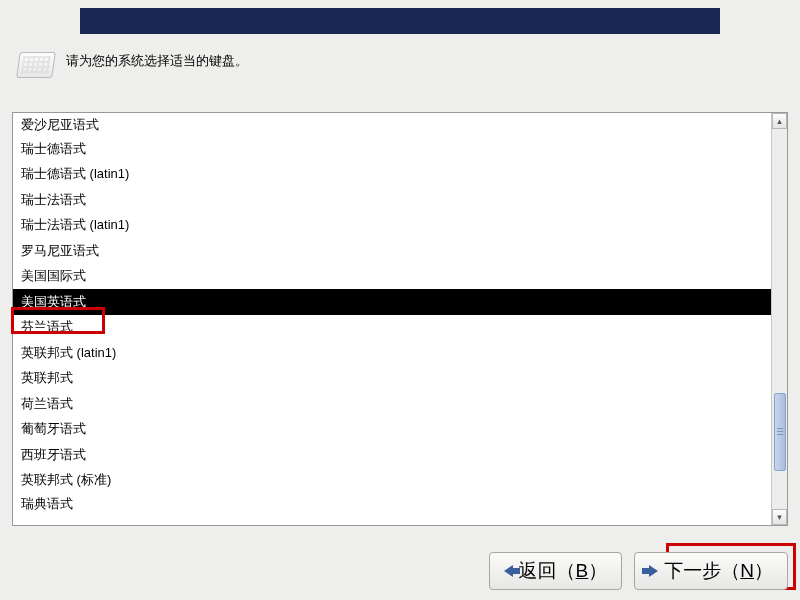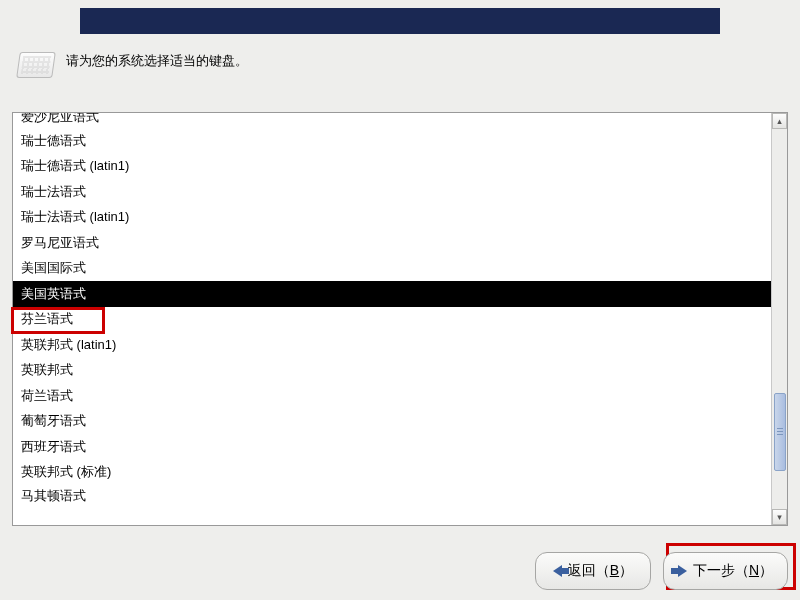--- a/index.html
+++ b/index.html
@@ -67,20 +67,21 @@
       padding: 4px 8px;
       height: 25.5px;
       display: flex;
       align-items: center;
       cursor: pointer;
     }
     .list-item.cutoff-top {
       height: 15px;
       align-items: flex-end;
       padding-bottom: 2px;
+      margin-top: 8px;
     }
     .list-item.cutoff-bottom {
       height: 16px;
       align-items: flex-start;
       padding-top: 2px;
     }
     .list-item.selected {
       background: #000000;
       color: #fff;
       position: relative;
@@ -149,27 +150,27 @@
       right: 12px;
       display: flex;
       gap: 12px;
     }
     .btn {
       height: 38px;
       min-width: 116px;
       padding: 0 14px;
       background: linear-gradient(#fbfbfa,#e7e7e5);
       border: 1px solid #a6a6a4;
-      border-radius: 12px;
+      border-radius: 4px;
       display: flex;
       align-items: center;
       justify-content: center;
       gap: 6px;
       cursor: pointer;
-      font-size: 14px;
+      font-size: 19px;
       color: #000;
     }
     .btn-icon-arrow {
       width: 0; height: 0;
       position: relative;
     }
     .arrow-left {
       border-top: 6px solid transparent;
       border-bottom: 6px solid transparent;
       border-right: 9px solid #3a5f9e;
@@ -246,21 +247,21 @@
       <div class="list-item">
         <span>葡萄牙语式</span>
       </div>
       <div class="list-item">
         <span>西班牙语式</span>
       </div>
       <div class="list-item">
         <span>英联邦式 (标准)</span>
       </div>
       <div class="list-item cutoff-bottom">
-        <span>马其顿语式</span>
+        <span>瑞典语式</span>
       </div>
     </div>
   <div class="scrollbar">
     <div class="scroll-btn up">▴</div>
     <div class="scroll-thumb"></div>
     <div class="scroll-btn down">▾</div>
   </div>
 </div>
 
 <div class="highlight-box highlight-selected"></div>

